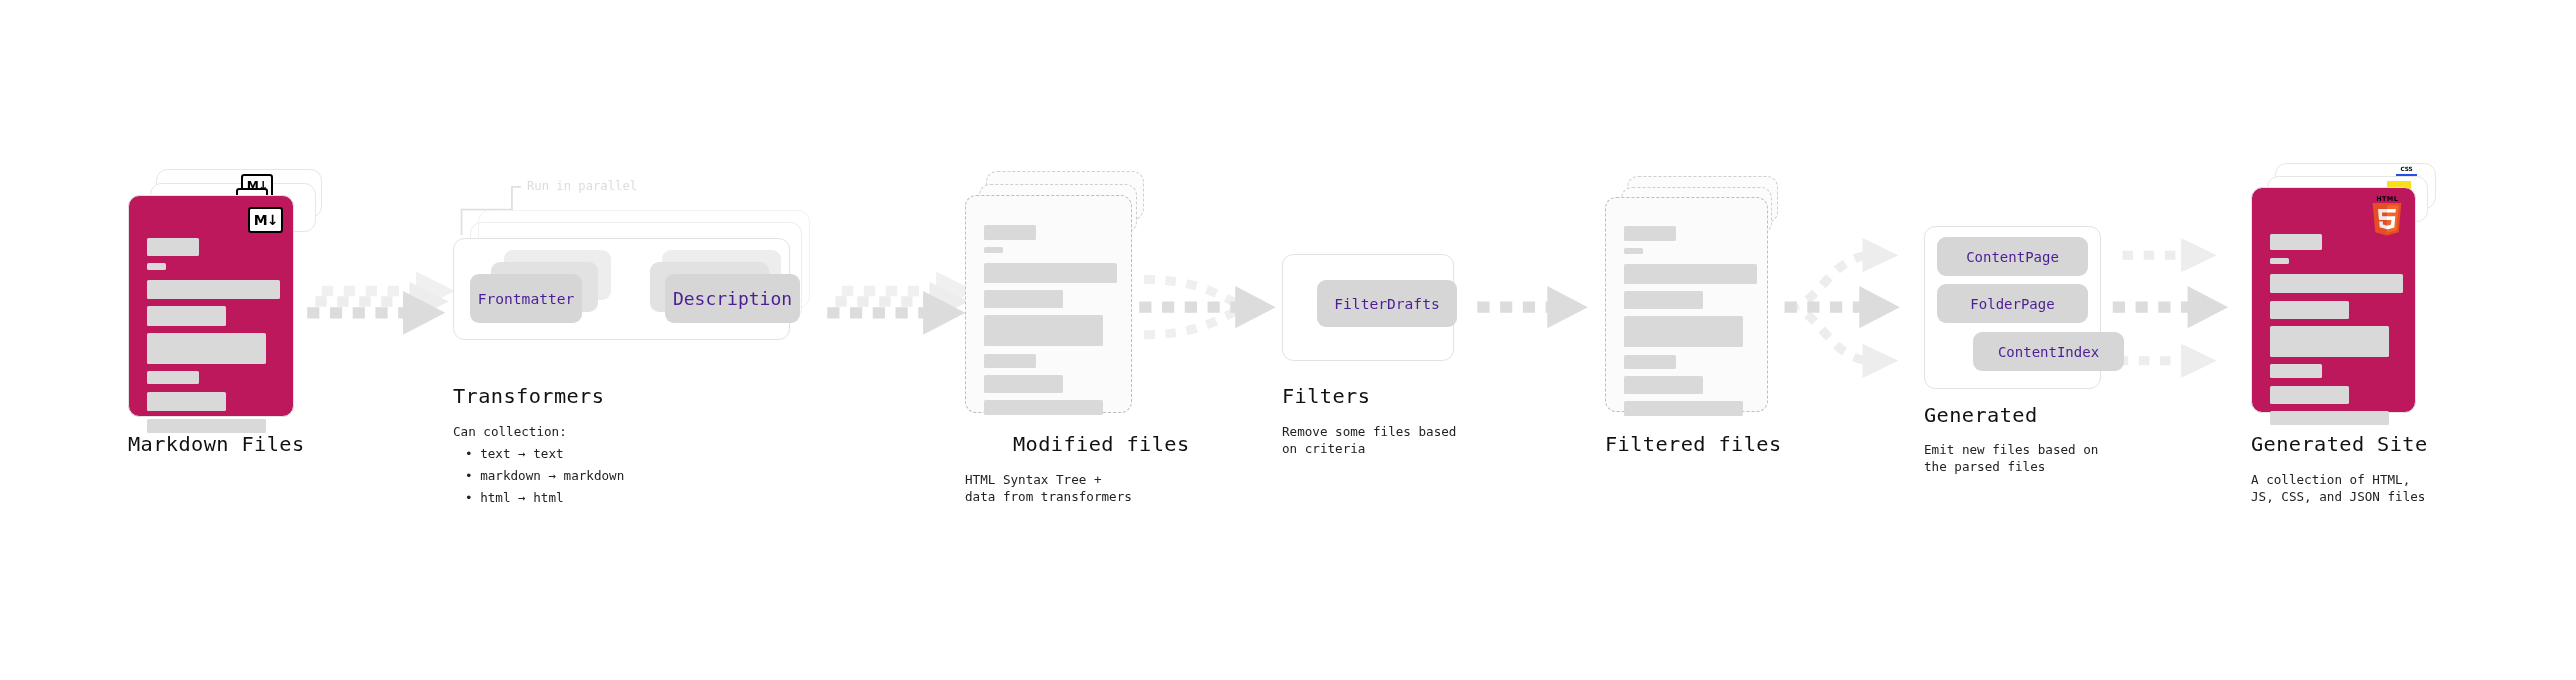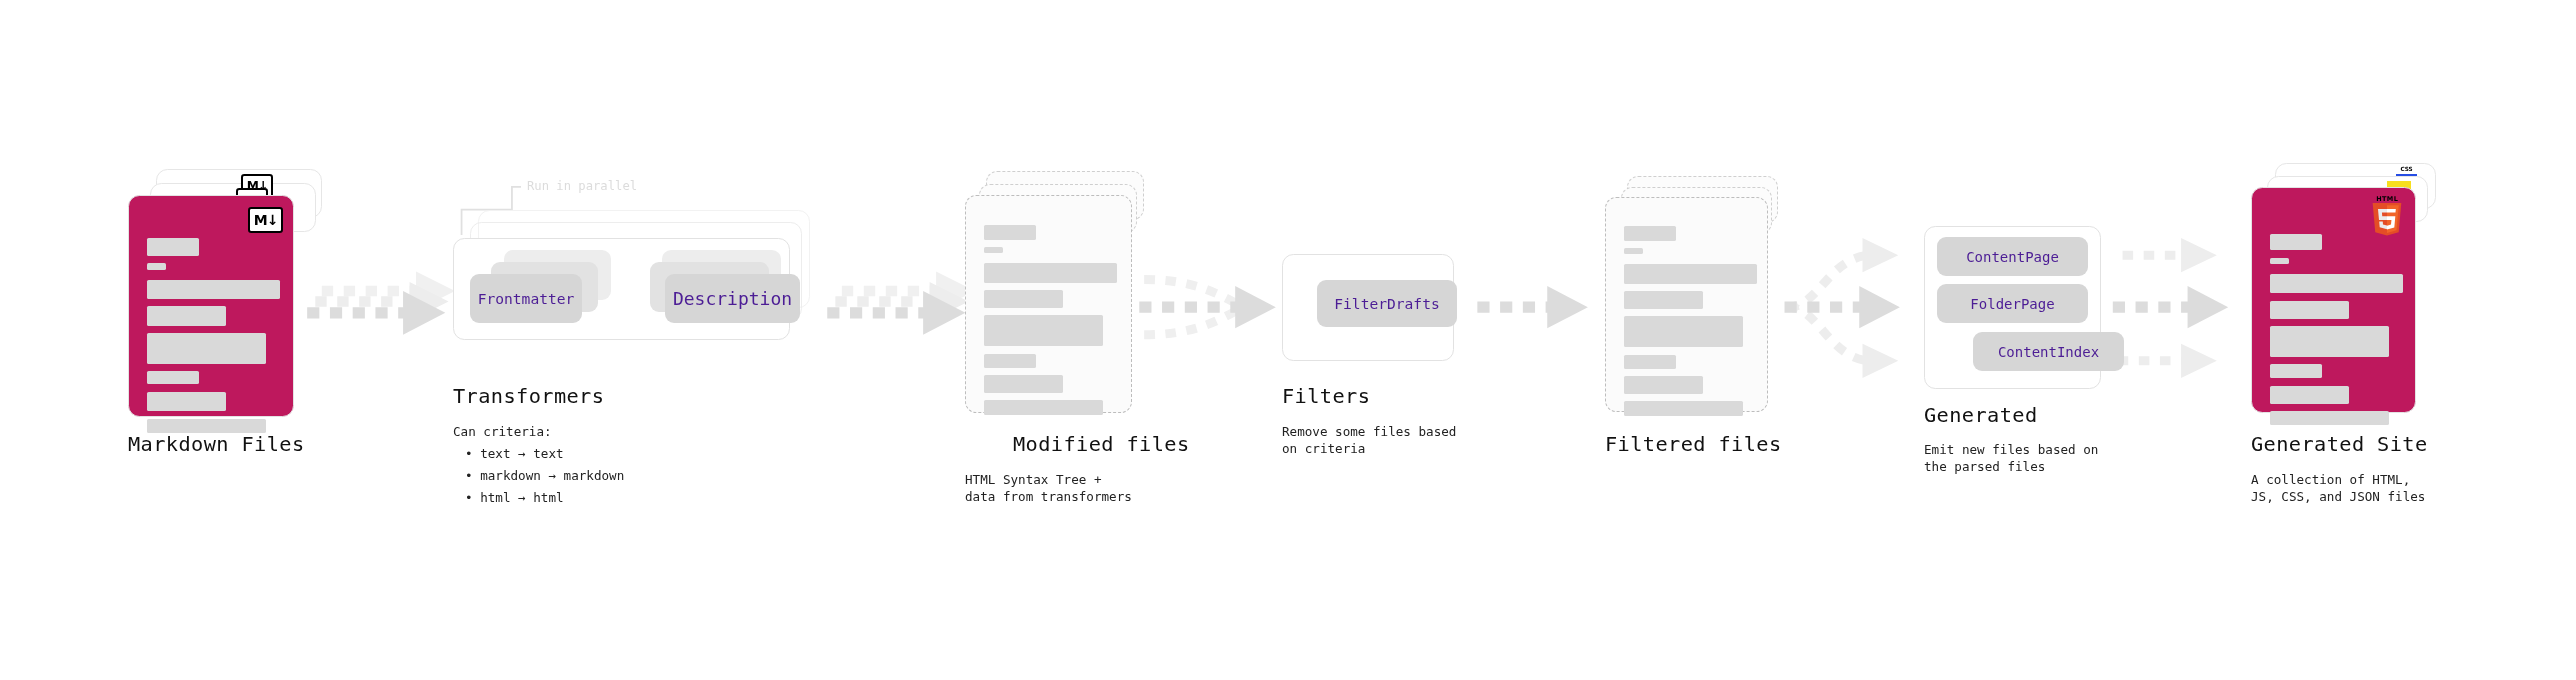--- a/index.html
+++ b/index.html
@@ -169,21 +169,21 @@
 
     <div class="pill" style="left:470px;top:274px;width:112px;height:49px;font-size:14.6px;">
       <span>Frontmatter</span>
     </div>
     <div class="pill" style="left:665px;top:274px;width:135px;height:49px;font-size:18px;">
       <span>Description</span>
     </div>
 
     <div class="title" style="left:453px;top:384px;">Transformers</div>
 
-    <div class="sub" style="left:453px;top:423px;">Can criteria:</div>
+    <div class="sub" style="left:453px;top:423px;">Can collection:</div>
 
     <div class="sub" style="left:465px;top:445px;">• text → text</div>
     <div class="sub" style="left:465px;top:467px;">• markdown → markdown</div>
     <div class="sub" style="left:465px;top:489px;">• html → html</div>
   </div>
 
   <div class="abs">
 
     <div class="ghost dash" style="left:986px;top:171px;width:158px;height:49px;"></div>
     <div class="ghost dash" style="left:979px;top:184px;width:158px;height:49px;"></div>

